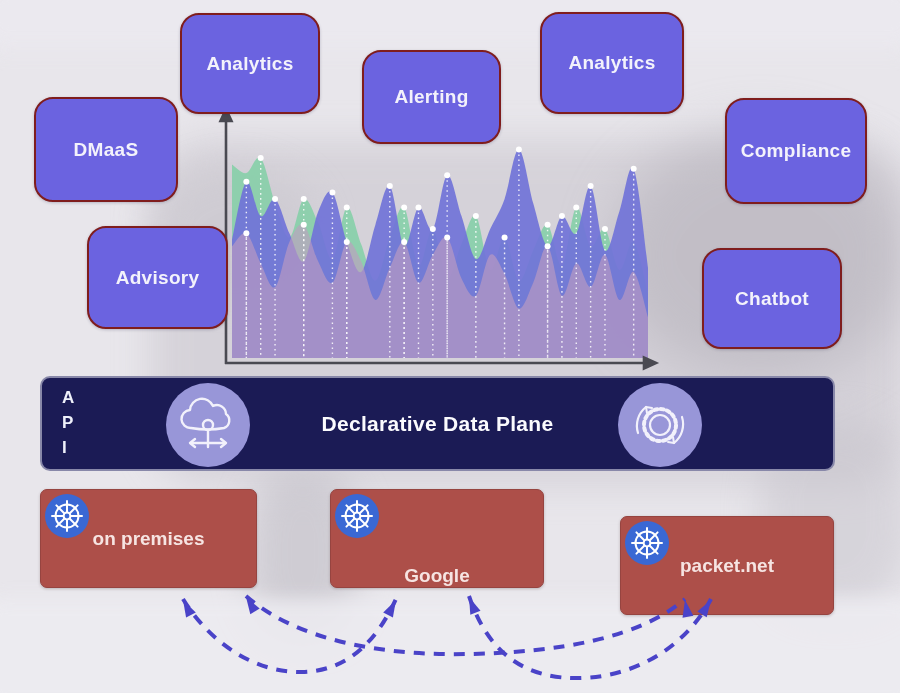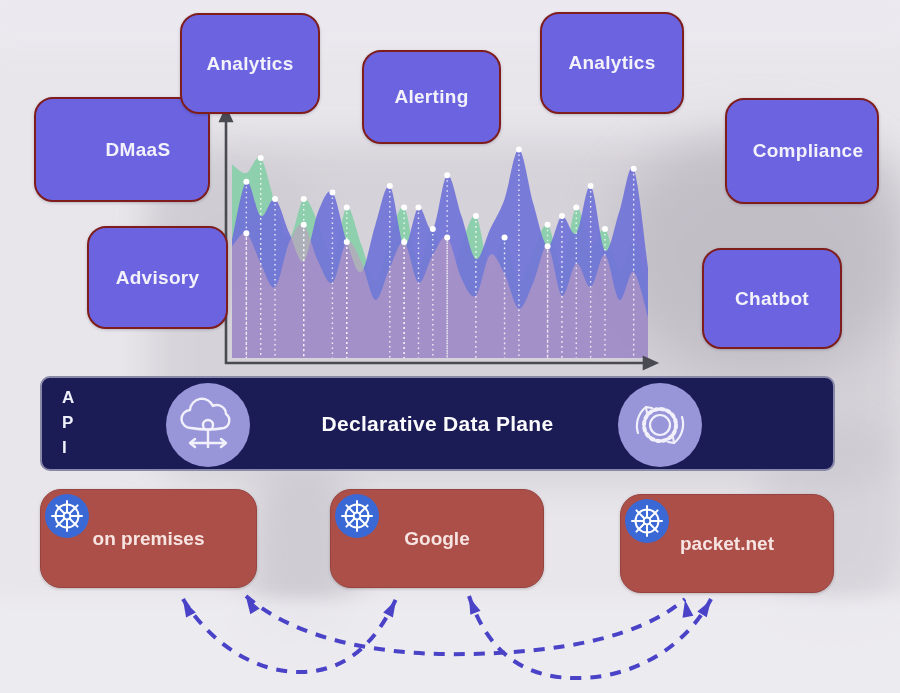--- a/index.html
+++ b/index.html
@@ -40,21 +40,21 @@
            border-radius:10px;box-sizing:border-box;}
   #api-letters{position:absolute;left:20px;top:7px;display:flex;flex-direction:column;
                color:#eef0fa;font-weight:bold;font-size:17px;line-height:25px;}
   #plane-title{position:absolute;left:0;right:0;top:0;bottom:0;display:flex;
                align-items:center;justify-content:center;color:#fbfbfe;
                font-size:21px;font-weight:bold;letter-spacing:.3px;text-align:right;}
   .bar-icon{position:absolute;top:3px;width:88px;height:88px;}
 
   
   .cluster-box{position:absolute;background:var(--red-box,#ad4f49);
-               border:1px solid #964440;border-radius:21px;
+               border:1px solid #964440;border-radius:7px;
                display:flex;align-items:center;justify-content:center;
                color:#f6e4e2;font-size:19px;font-weight:bold;
                box-shadow:0 1px 3px rgba(60,30,30,.25);}
   .k8s-badge{position:absolute;left:2px;top:2px;width:48px;height:48px;}
 
   #flow-arrows{position:absolute;left:0;top:585px;width:900px;height:108px;}
 </style>
 </head>
 <body>
 
@@ -129,33 +129,33 @@
         <circle cx="337.58620689655174" cy="143.2" r="3" fill="#ffffff"></circle>
       </g>
     <g id="chart-axes" stroke="#4a4a52" stroke-width="2.6" fill="#4a4a52">
       <line x1="16" y1="14" x2="16" y2="261"></line>
       <polygon points="16,6 10.5,18 21.5,18"></polygon>
       <line x1="15" y1="260" x2="438" y2="260"></line>
       <polygon points="446,260 434,254.5 434,265.5"></polygon>
     </g>
   </svg>
 
-  <div class="cap-box" style="left:34px;top:97px;width:140px;height:101px;padding-left:32px;">
+  <div class="cap-box" style="left:34px;top:97px;width:140px;height:101px;">
     <span>DMaaS</span>
   </div>
   <div class="cap-box" style="left:180px;top:13px;width:136px;height:97px;">
     <span>Analytics</span>
   </div>
   <div class="cap-box" style="left:362px;top:50px;width:135px;height:90px;">
     <span>Alerting</span>
   </div>
   <div class="cap-box" style="left:540px;top:12px;width:140px;height:98px;">
     <span>Analytics</span>
   </div>
-  <div class="cap-box" style="left:725px;top:98px;width:138px;height:102px;padding-left:12px;">
+  <div class="cap-box" style="left:725px;top:98px;width:138px;height:102px;">
     <span>Compliance</span>
   </div>
   <div class="cap-box" style="left:71px;top:226px;width:137px;height:99px;margin-left:16px;">
     <span>Advisory</span>
   </div>
   <div class="cap-box" style="left:702px;top:248px;width:136px;height:97px;">
     <span>Chatbot</span>
   </div>
 
   <div id="api-bar">
@@ -204,40 +204,40 @@
           <line x1="28" y1="24" x2="39" y2="24"></line>
         <line x1="13.4" y1="13.4" x2="21.2" y2="21.2"></line>
           <line x1="26.8" y1="26.8" x2="34.6" y2="34.6"></line>
         <line x1="34.6" y1="13.4" x2="26.8" y2="21.2"></line>
           <line x1="21.2" y1="26.8" x2="13.4" y2="34.6"></line>
       </g>
     </svg>
     <span>on premises</span>
   </div>
 
-  <div class="cluster-box" style="left:330px;top:489px;width:212px;height:97px;">
+  <div class="cluster-box" style="left:330px;top:489px;width:212px;height:97px;align-items:flex-end;">
     <svg class="k8s-badge" viewBox="0 0 48 48">
       <circle cx="24" cy="24" r="22" fill="#3a68d4"></circle>
       <g stroke="#ffffff" stroke-width="2" fill="none" stroke-linecap="round">
         <circle cx="24" cy="24" r="11.5"></circle>
         <circle cx="24" cy="24" r="3.4"></circle>
         <line x1="24" y1="9" x2="24" y2="20"></line>
           <line x1="24" y1="28" x2="24" y2="39"></line>
         <line x1="9" y1="24" x2="20" y2="24"></line>
           <line x1="28" y1="24" x2="39" y2="24"></line>
         <line x1="13.4" y1="13.4" x2="21.2" y2="21.2"></line>
           <line x1="26.8" y1="26.8" x2="34.6" y2="34.6"></line>
         <line x1="34.6" y1="13.4" x2="26.8" y2="21.2"></line>
           <line x1="21.2" y1="26.8" x2="13.4" y2="34.6"></line>
       </g>
     </svg>
     <span>Google</span>
   </div>
 
-  <div class="cluster-box" style="left:620px;top:494px;width:212px;height:97px;">
+  <div class="cluster-box" style="left:620px;top:516px;width:212px;height:97px;">
     <svg class="k8s-badge" viewBox="0 0 48 48">
       <circle cx="24" cy="24" r="22" fill="#3a68d4"></circle>
       <g stroke="#ffffff" stroke-width="2" fill="none" stroke-linecap="round">
         <circle cx="24" cy="24" r="11.5"></circle>
         <circle cx="24" cy="24" r="3.4"></circle>
         <line x1="24" y1="9" x2="24" y2="20"></line>
           <line x1="24" y1="28" x2="24" y2="39"></line>
         <line x1="9" y1="24" x2="20" y2="24"></line>
           <line x1="28" y1="24" x2="39" y2="24"></line>
         <line x1="13.4" y1="13.4" x2="21.2" y2="21.2"></line>

